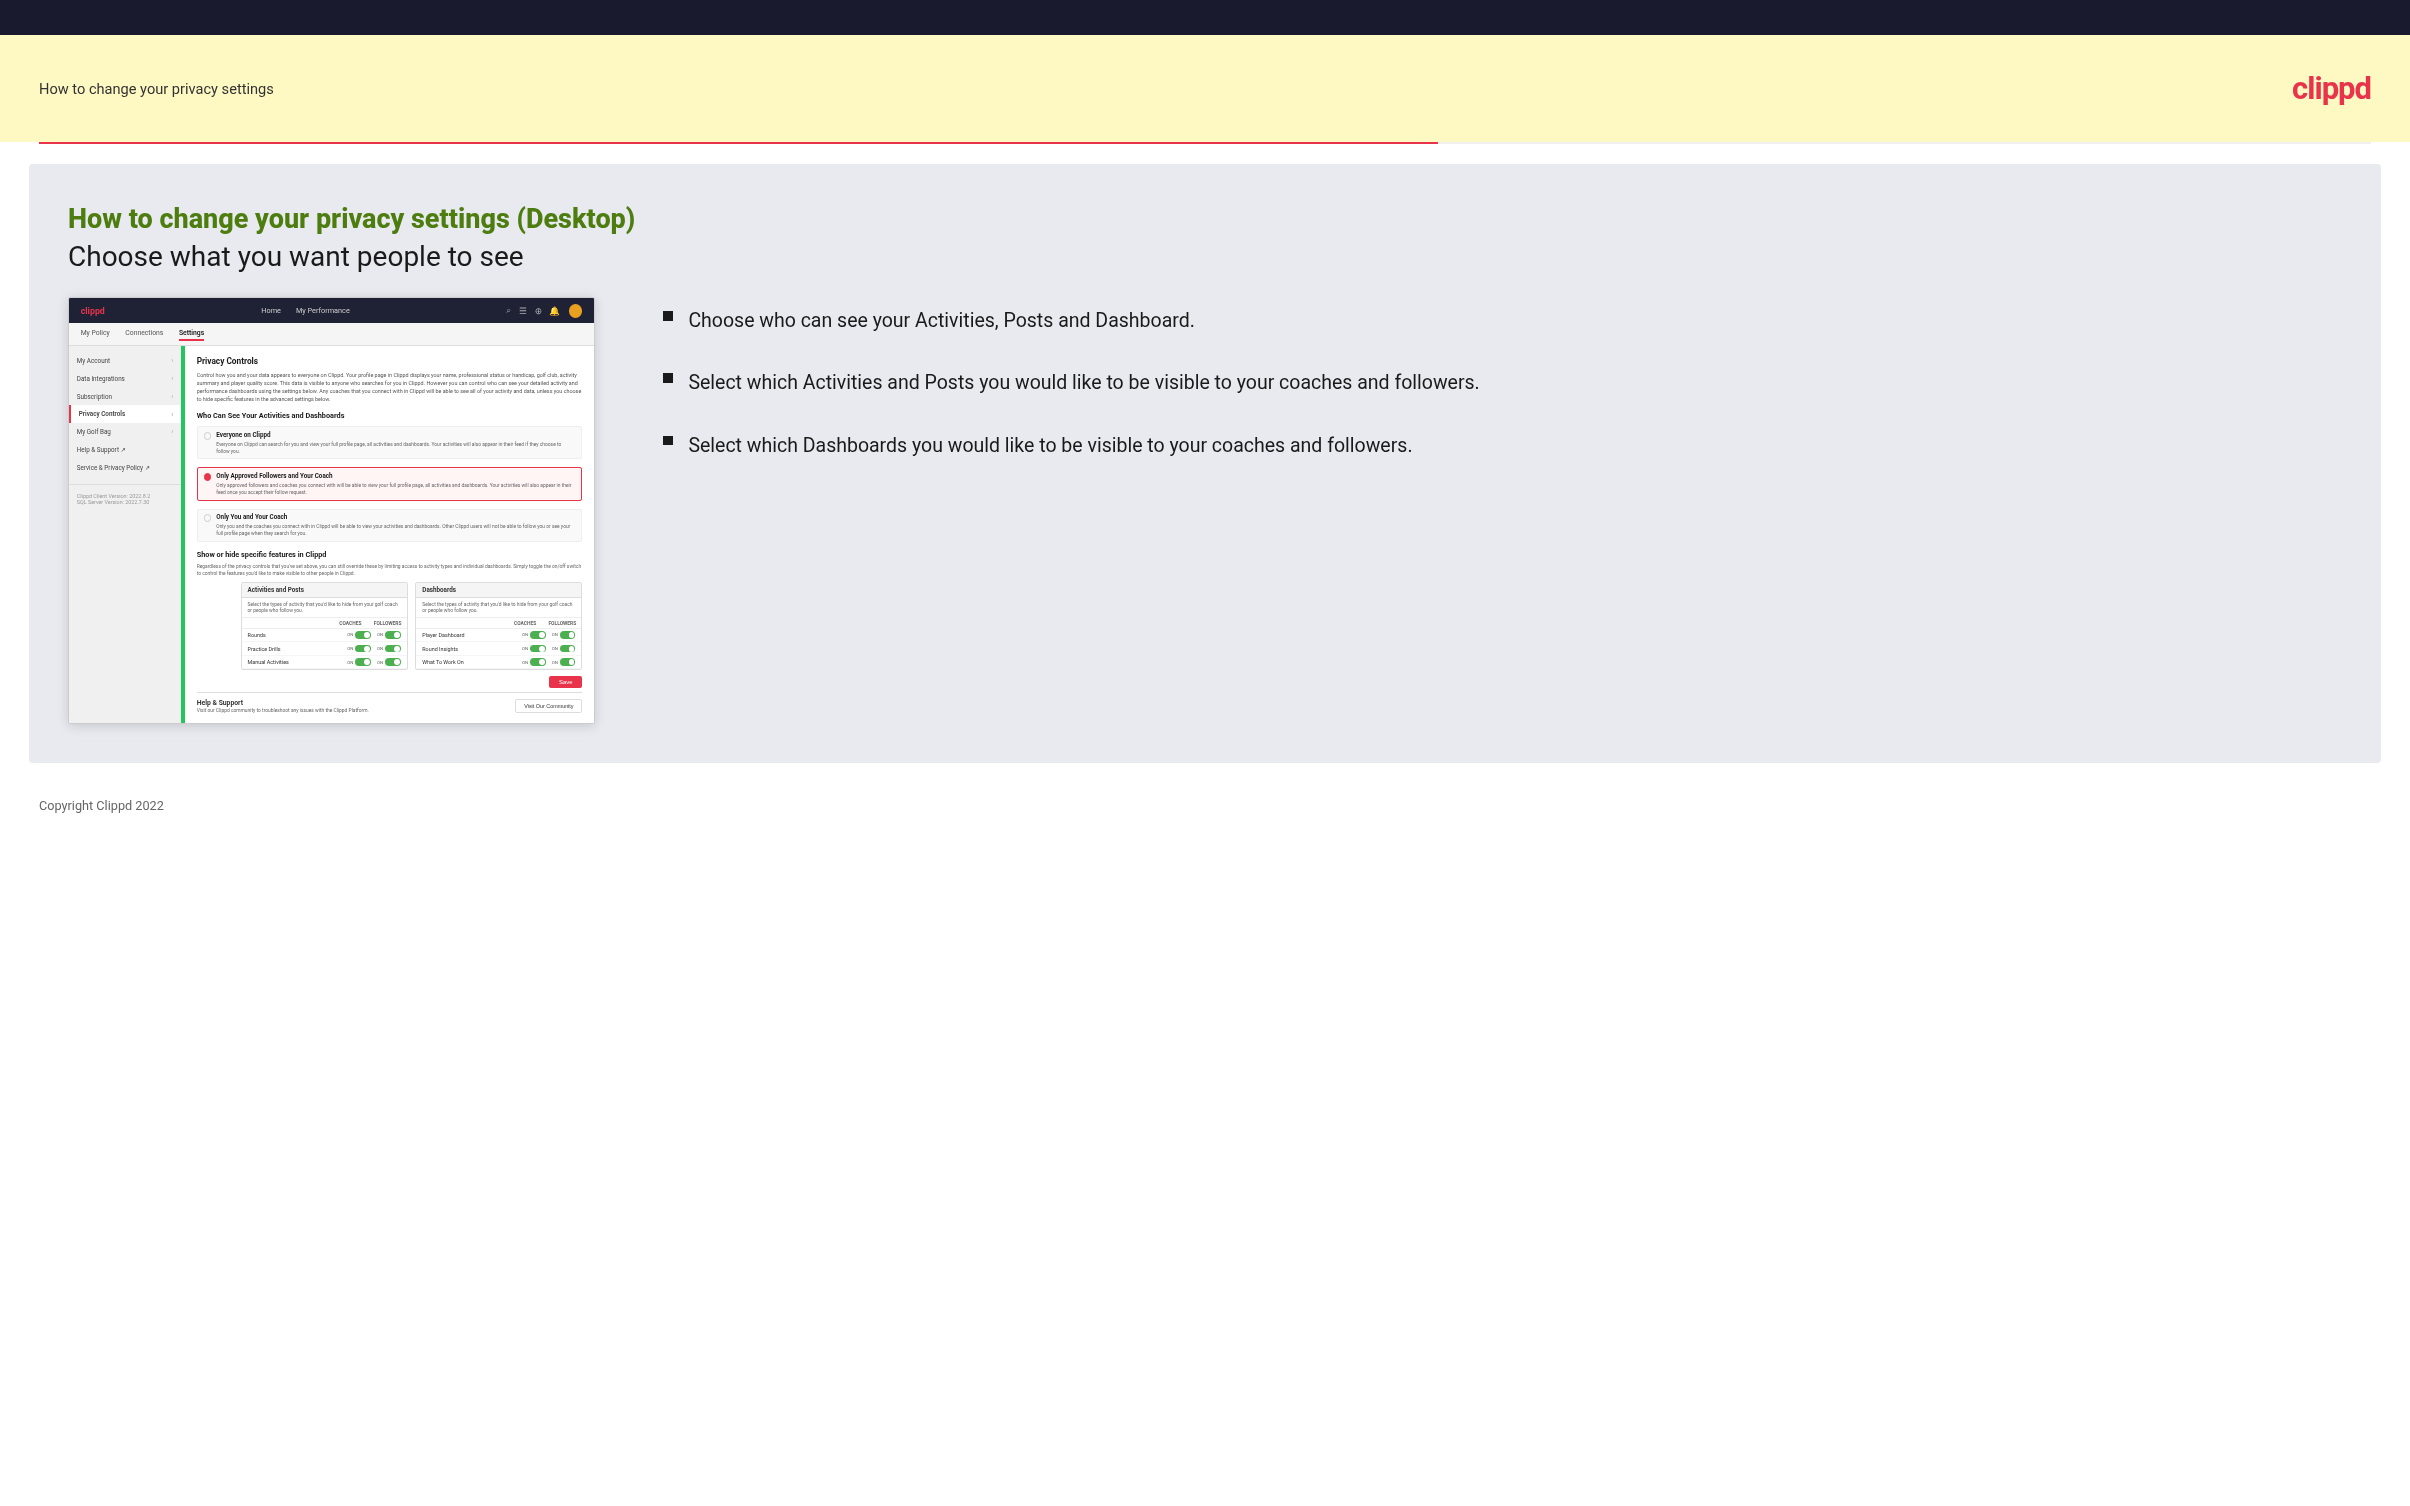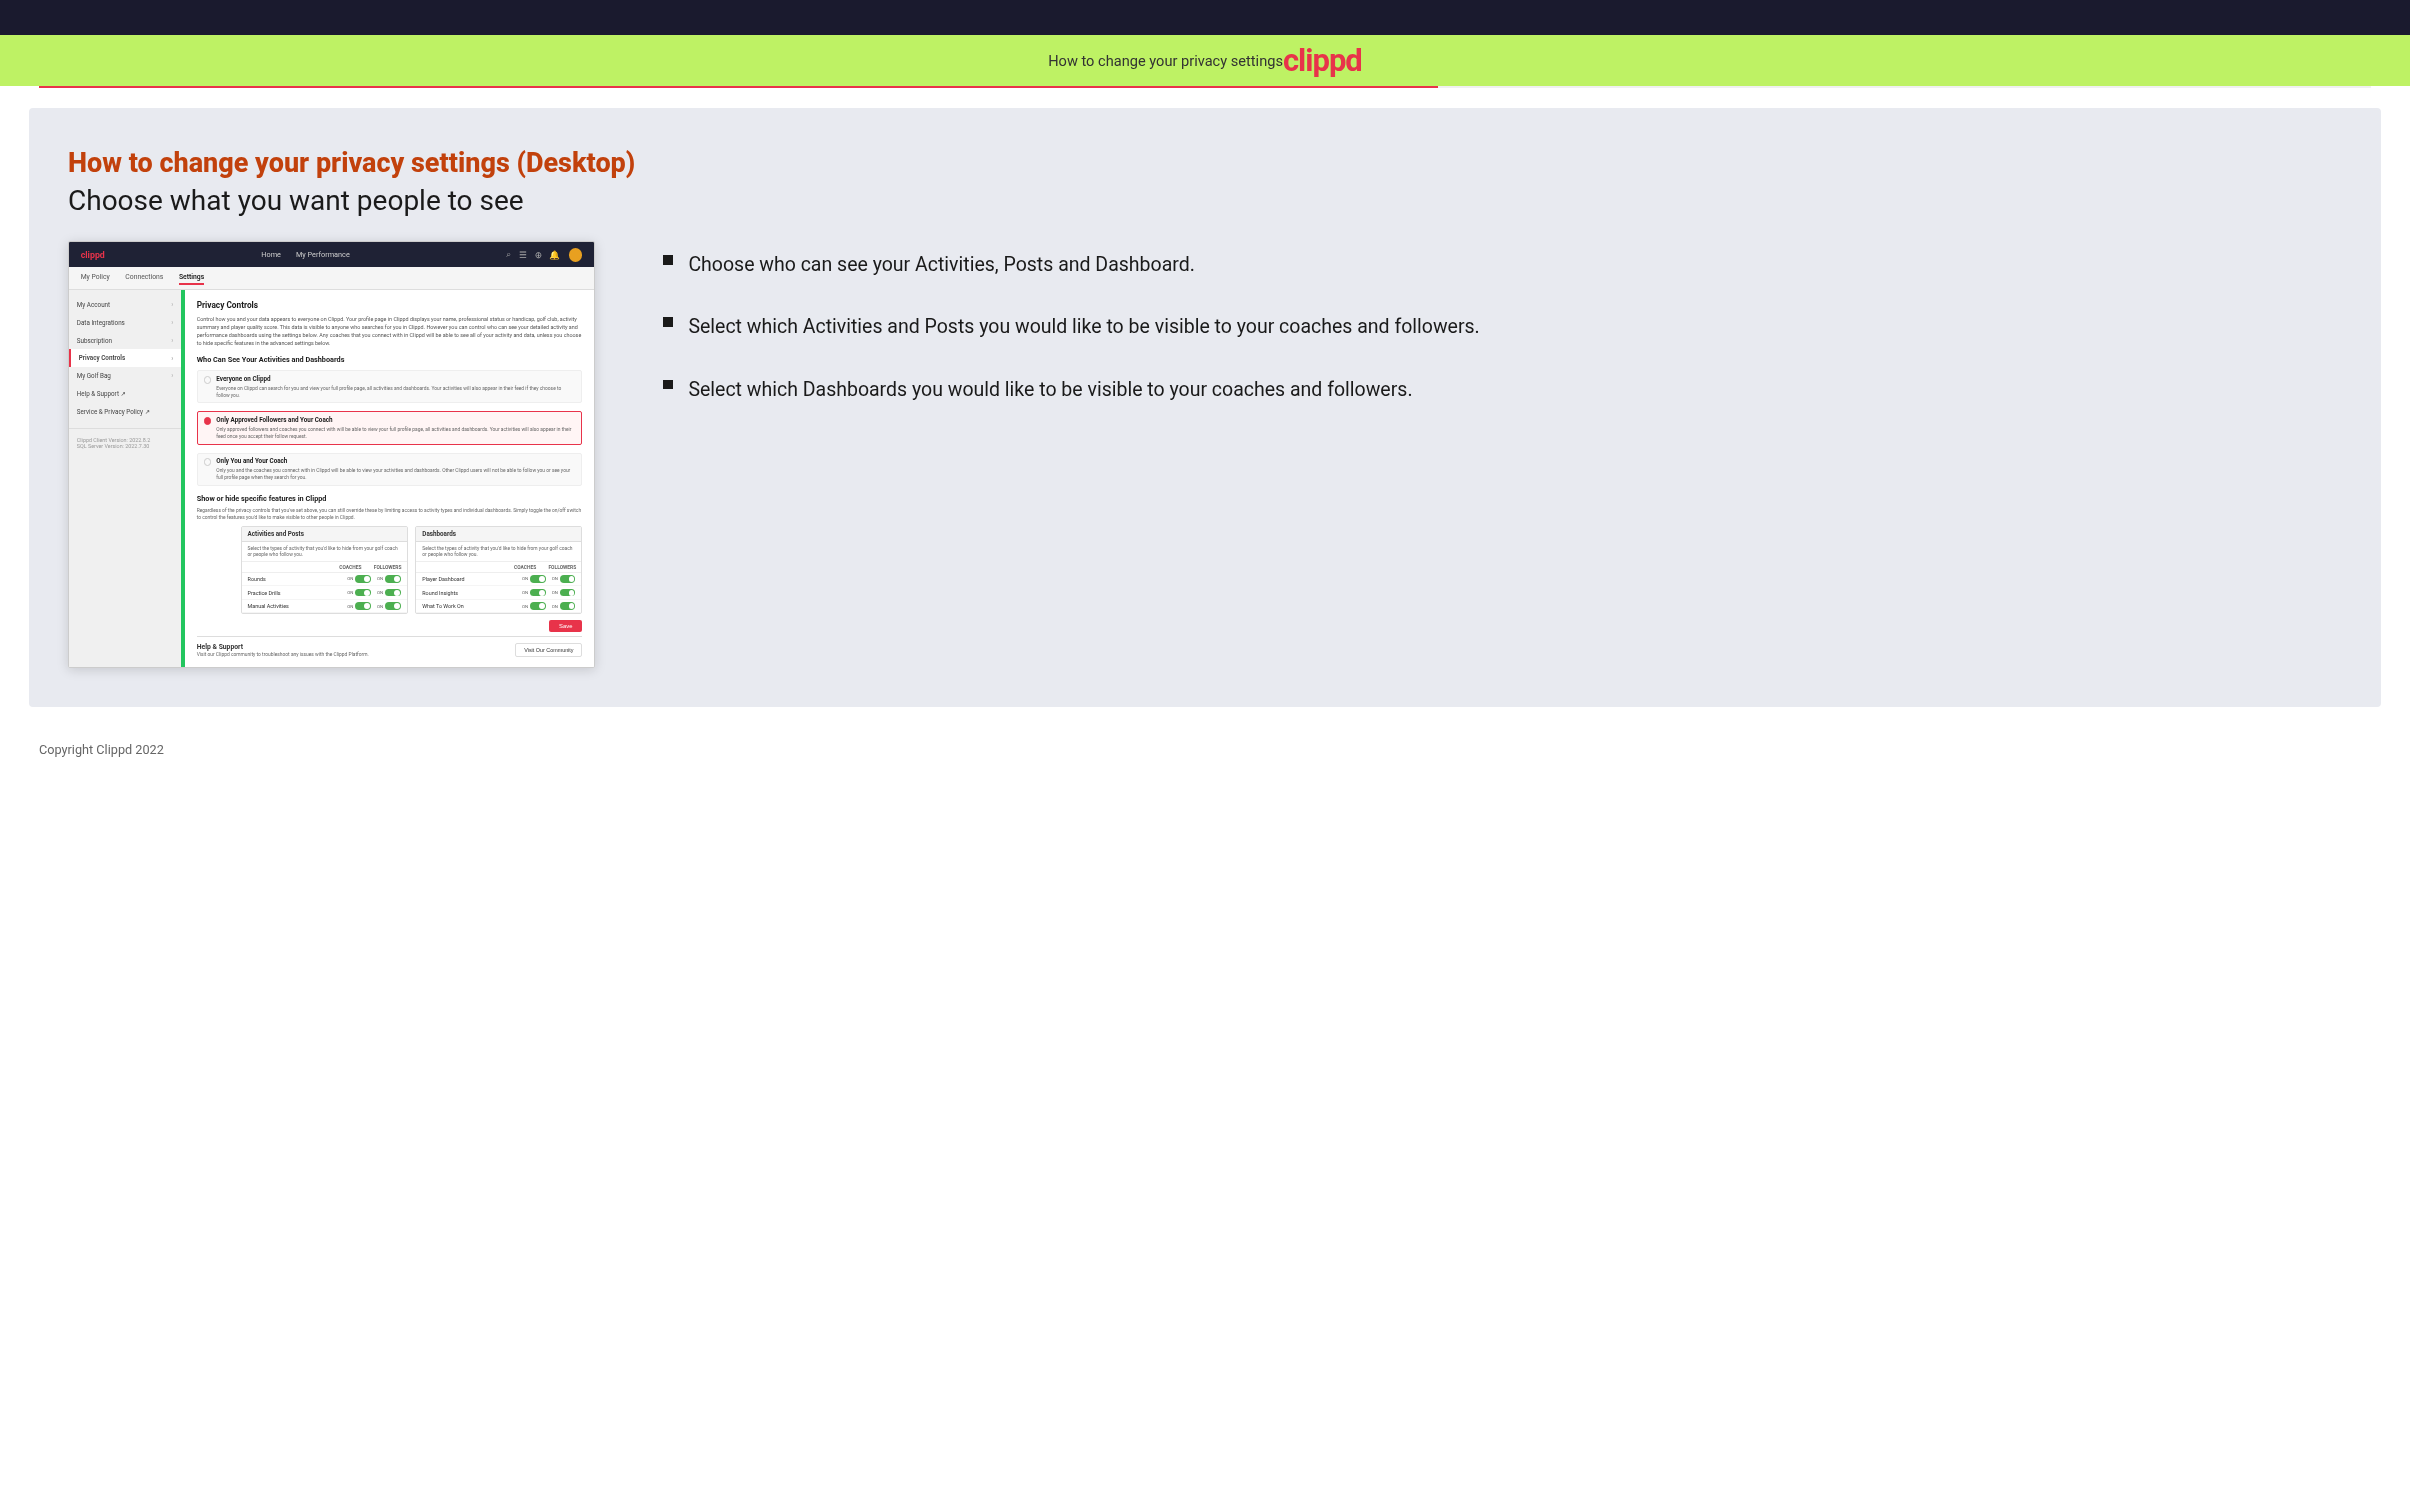--- a/index.html
+++ b/index.html
@@ -14,23 +14,23 @@
     .top-bar {
       background: #1a1a2e;
       height: 35px;
       width: 100%;
     }
 
     
     .header {
       display: flex;
       align-items: center;
-      justify-content: center;
-      padding: 7px 39px;
-      background: #bef264;
+      justify-content: space-between;
+      padding: 35px 39px;
+      background: #fef9c3;
     }
     .header-title {
       font-size: 14.6px;
       color: #333;
       font-weight: 400;
     }
     .logo {
       font-size: 31px;
       font-weight: 700;
       color: #e8334a;
@@ -48,21 +48,21 @@
     .main-content {
       background: #e8eaf0;
       margin: 19.5px 29px;
       padding: 39px 39px 39px 39px;
       border-radius: 3.9px;
     }
 
     .page-heading {
       font-size: 27px;
       font-weight: 800;
-      color: #c2410c;
+      color: #4d7c0f;
       margin-bottom: 5.9px;
     }
     .page-subheading {
       font-size: 28px;
       font-weight: 400;
       color: #1a1a1a;
       margin-bottom: 24px;
     }
 
     

